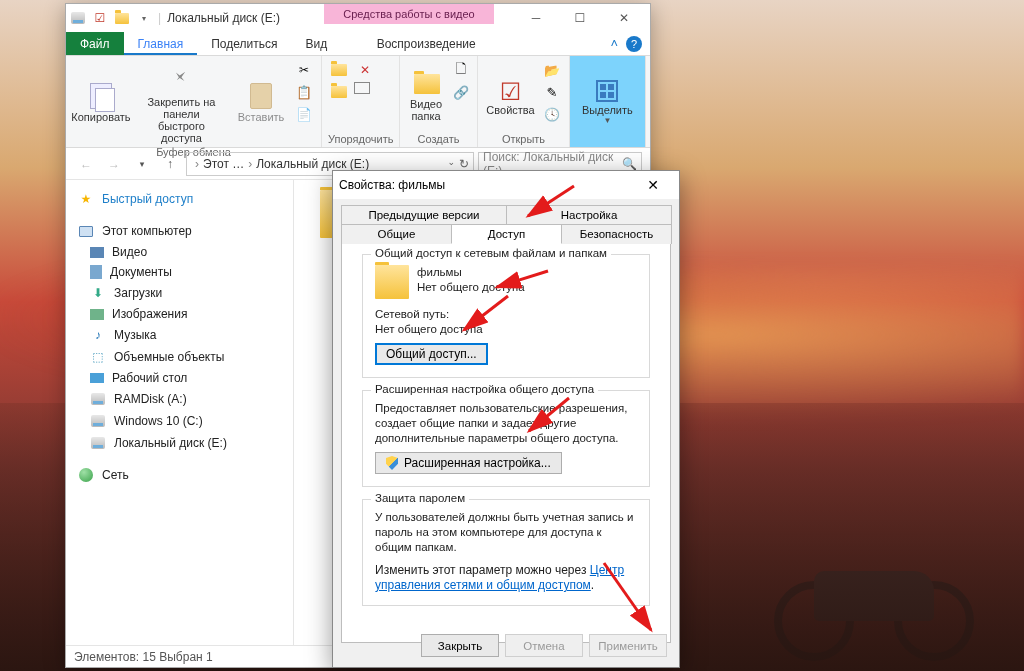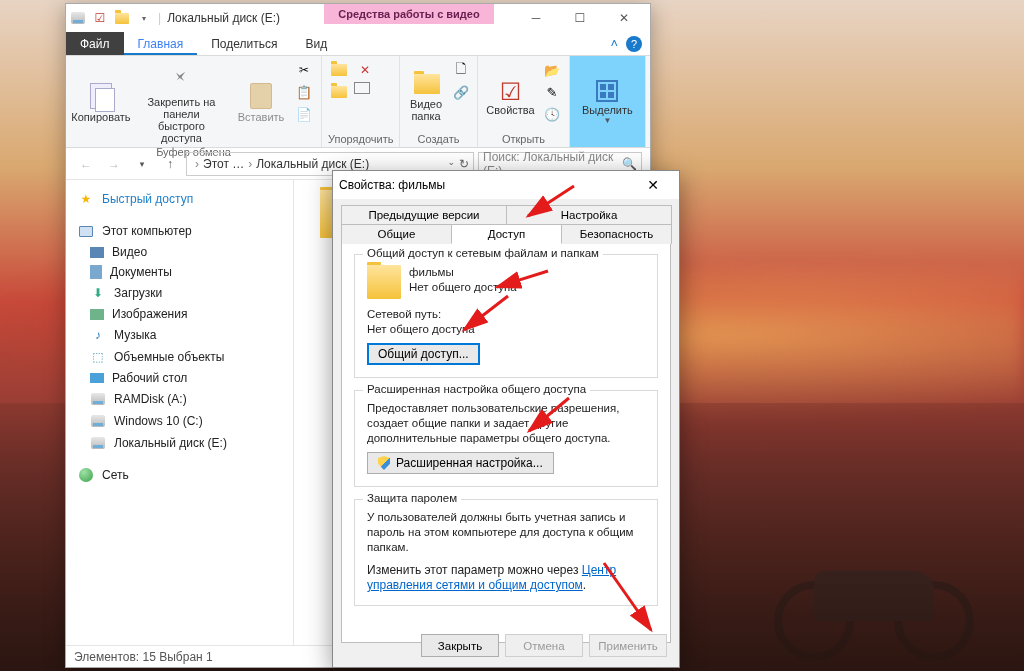--- a/index.html
+++ b/index.html
@@ -13,26 +13,26 @@
 .bike .body { position: absolute; left: 40px; bottom: 40px; width: 120px; height: 50px; background: #333; border-radius: 10px 20px 5px 5px; }
 
 .explorer { position: absolute; left: 65px; top: 3px; width: 586px; height: 665px; background: #fff; border: 1px solid #aaa; box-shadow: 0 4px 20px rgba(0,0,0,0.3); }
 .titlebar { height: 28px; display: flex; align-items: center; padding: 0 4px; background: #fff; }
 .titlebar .qat { display: flex; gap: 6px; align-items: center; margin-right: 6px; }
 .qat-icon { width: 16px; height: 16px; display: flex; align-items: center; justify-content: center; }
 .titlebar .title { flex: 1; font-size: 12px; color: #333; }
 .win-controls { display: flex; margin-left: auto; }
 .win-btn { width: 44px; height: 28px; display: flex; align-items: center; justify-content: center; color: #555; }
 
-.context-tab { position: absolute; left: 258px; top: 0; width: 170px; text-align: center; font-weight: bold; }
+.context-tab { position: absolute; left: 258px; top: 0; width: 170px; text-align: center; }
 .context-tab .hdr { background: #f8b5d8; height: 20px; font-size: 11px; line-height: 20px; color: #6a2050; }
 
 .ribbon-tabs { height: 24px; display: flex; align-items: stretch; border-bottom: 1px solid #dadada; position: relative; }
 .rtab { padding: 0 14px; line-height: 24px; font-size: 12px; color: #333; }
-.rtab.file { background: #404040; color: #fff; }
+.rtab.file { background: #15803d; color: #fff; }
 .rtab.active { border-bottom: 2px solid #1979ca; color: #3b82f6; }
 .ribbon-tabs .help { margin-left: auto; display: flex; gap: 8px; padding-right: 8px; }
 .help span { color: #1979ca; line-height: 24px; font-size: 13px; }
 
 .ribbon { height: 92px; background: #f5f6f7; border-bottom: 1px solid #dadada; display: flex; }
 .rgroup { border-right: 1px solid #e2e2e2; padding: 4px 6px 2px; display: flex; flex-direction: column; }
 .rgroup .gtitle { font-size: 11px; color: #666; text-align: center; margin-top: auto; }
 .rbtns { display: flex; gap: 4px; flex: 1; }
 .rbtn { display: flex; flex-direction: column; align-items: center; justify-content: center; padding: 2px 6px; min-width: 40px; text-align: center; }
 .rbtn .ico { width: 24px; height: 24px; margin-bottom: 2px; }
@@ -63,21 +63,21 @@
 .statusbar { height: 22px; border-top: 1px solid #e5e5e5; font-size: 11px; color: #555; padding: 0 8px; display:flex; align-items:center; }
 
 .props { position: absolute; left: 332px; top: 170px; width: 348px; height: 498px; background: #f0f0f0; border: 1px solid #888; box-shadow: 0 6px 24px rgba(0,0,0,0.4); }
 .props-title { height: 28px; background: #fff; display: flex; align-items: center; padding: 0 6px; }
 .props-title .ptxt { font-size: 12px; }
 .props-title .pclose { margin-left: auto; width: 40px; text-align: center; font-size: 14px; }
 .tabs-wrap { padding: 6px 8px 0; }
 .tabrow { display: flex; }
 .ptab { flex: 1; text-align: center; font-size: 11.5px; padding: 3px 0; background: #f0f0f0; border: 1px solid #bdbdbd; border-bottom: none; margin-right: -1px; }
 .ptab.active { background: #fff; position: relative; z-index: 2; border-bottom: 1px solid #fff; }
-.tabpanel { background: #fff; border: 1px solid #bdbdbd; margin-top: -1px; padding: 10px 12px; height: 400px; overflow: hidden; }
+.tabpanel { background: #fff; border: 1px solid #bdbdbd; margin-top: -1px; padding: 10px 20px; height: 400px; overflow: hidden; }
 .groupbox { border: 1px solid #d9d9d9; padding: 10px 12px 12px; margin-bottom: 12px; position: relative; }
 .groupbox .gbtitle { position: absolute; top: -8px; left: 8px; background: #fff; padding: 0 4px; font-size: 11.5px; color: #222; }
 .groupbox p { font-size: 11.5px; color: #222; line-height: 15px; }
 .groupbox .row { display: flex; gap: 8px; align-items: flex-start; }
 .groupbox .folder-ico { width: 34px; height: 34px; }
 .pbutton { display: inline-flex; align-items: center; gap: 6px; padding: 3px 10px; font-size: 11.5px; background: #e9e9e9; border: 1px solid #adadad; margin-top: 6px; }
 .pbutton.focus { border: 2px solid #0078d7; padding: 2px 9px; }
 .link { color: #0066cc; text-decoration: underline; }
 .dlg-buttons { position: absolute; bottom: 10px; right: 12px; display: flex; gap: 6px; }
 .dbtn { width: 78px; height: 23px; font-size: 11.5px; background: #e9e9e9; border: 1px solid #adadad; }
@@ -130,20 +130,21 @@
 
   <div class="context-tab">
     <div class="hdr">Средства работы с видео</div>
   </div>
 
   <div class="ribbon-tabs">
     <div class="rtab file">Файл</div>
     <div class="rtab active">Главная</div>
     <div class="rtab">Поделиться</div>
     <div class="rtab">Вид</div>
+    <div class="rtab" style="width:170px;text-align:center">Воспроизведение</div>
     <div class="help">
       <span>˄</span>
       <span style="background:#1979ca;color:#fff;border-radius:50%;width:16px;height:16px;line-height:16px;text-align:center;font-size:11px;margin-top:4px">?</span>
     </div>
   </div>
 
   <div class="ribbon">
     <div class="rgroup" style="width:256px">
       <div class="rbtns">
         <div class="rbtn big">

